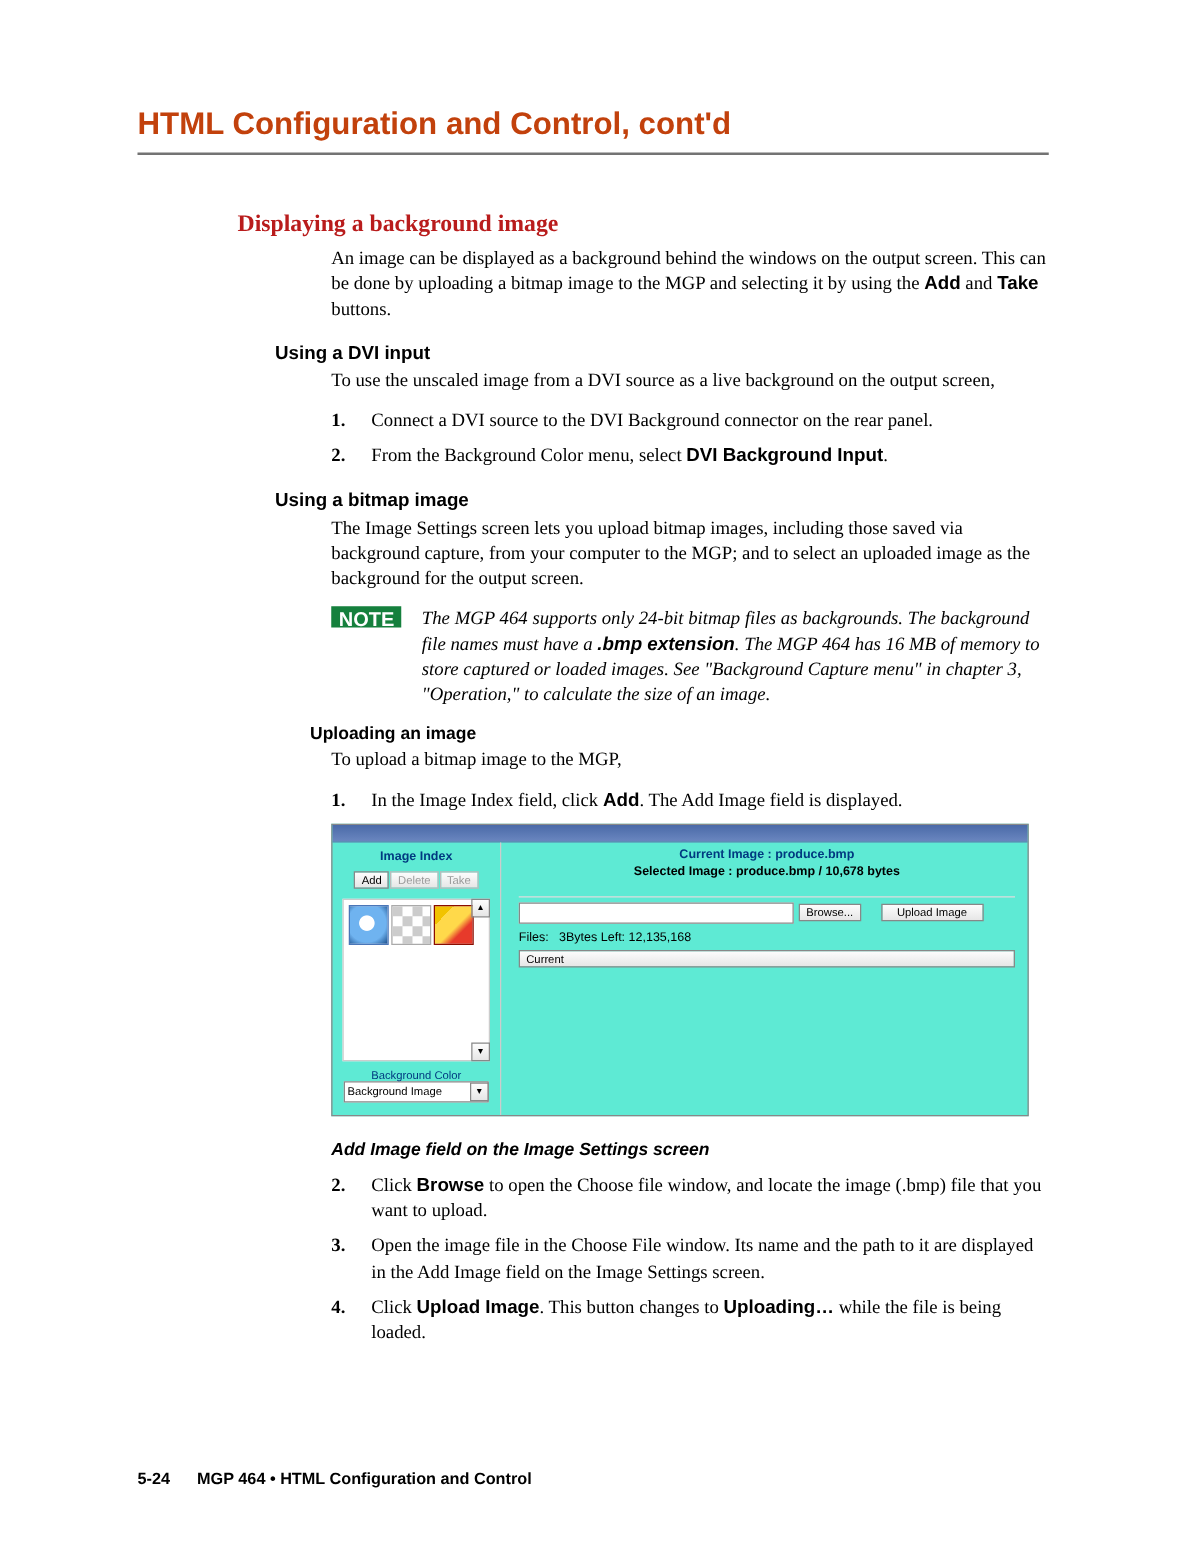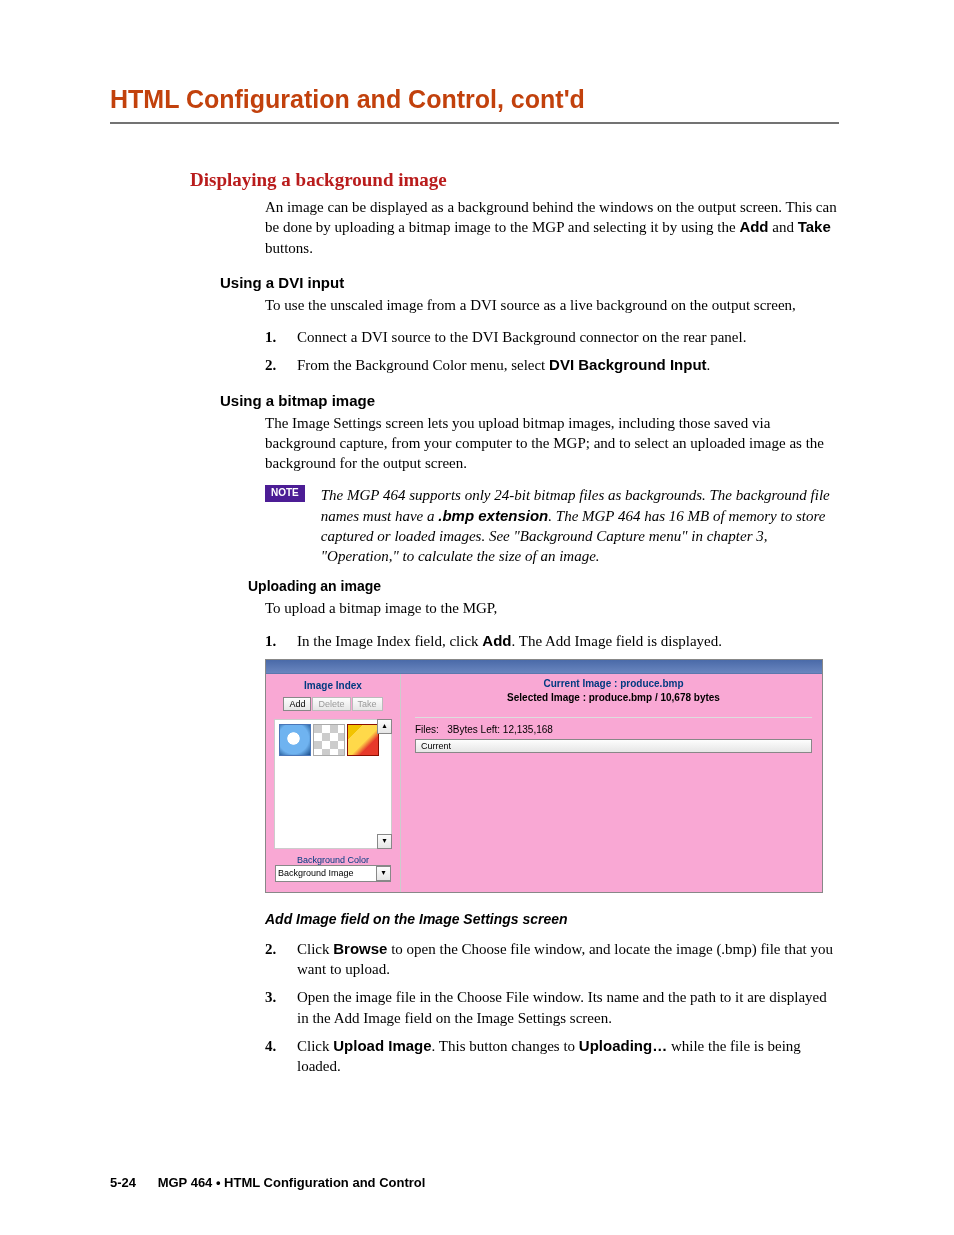--- a/index.html
+++ b/index.html
@@ -65,43 +65,43 @@
   .ol-body .para { margin-top: 8px; }
   .note-row {
     display: flex;
     margin: 10px 0 12px 155px;
     font-size: 15px;
     line-height: 1.35;
   }
   .note-badge {
     font-family: Arial, Helvetica, sans-serif;
     font-weight: bold;
-    font-size: 10px;
-    background: #4c1d95;
+    font-size: 16px;
+    background: #15803d;
     color: #fff;
     padding: 1px 6px;
     height: 15px;
     flex: 0 0 auto;
   }
   .note-body {
     font-style: italic;
     margin-left: 16px;
     flex: 1;
   }
   .bold-sans { font-family: Arial, Helvetica, sans-serif; font-weight: bold; font-style: normal; }
   .bold-sans-italic { font-family: Arial, Helvetica, sans-serif; font-weight: bold; font-style: italic; }
 
   
   .fig-wrap {
     margin: 8px 0 18px 155px;
     width: 558px;
   }
   .fig {
     border: 1px solid #888;
-    background: #f9a8d4;
+    background: #5eead4;
     font-family: Tahoma, Verdana, Arial, sans-serif;
     font-size: 10px;
     color: #000;
   }
   .fig-bluebar {
     height: 13px;
     background: linear-gradient(#4a6aa8, #6a86bf);
     border-bottom: 1px solid #5b78ad;
   }
   .fig-body { display: flex; }
@@ -254,20 +254,26 @@
         <div class="bg-color-lbl">Background Color</div>
         <div class="bg-select">
           <span>Background Image</span>
           <span class="arrow">▾</span>
         </div>
       </div>
       <div class="fig-right">
         <div class="cur-img">Current Image : produce.bmp</div>
         <div class="sel-img">Selected Image : produce.bmp / 10,678 bytes</div>
         <hr class="hr-thin">
+        <div class="upload-row">
+          <div class="file-box"></div>
+          <div class="winbtn">Browse...</div>
+          <div style="width:8px;"></div>
+          <div class="winbtn" style="padding:1px 12px;">Upload Image</div>
+        </div>
         <div class="stats-row">
           <span><span>Files:</span>&nbsp;&nbsp;&nbsp;<span>3</span></span>
           <span><span>Bytes Left:</span> <span>12,135,168</span></span>
         </div>
         <div style="margin-top:4px;">
           <div class="winbtn">Current</div>
         </div>
       </div>
     </div>
   </div>

